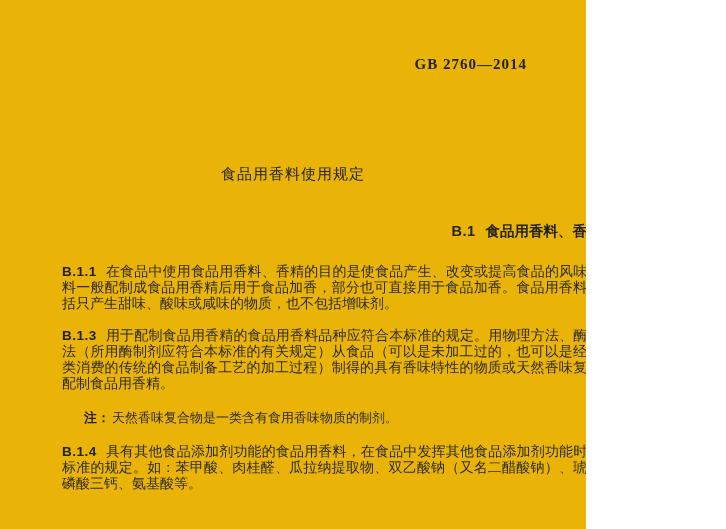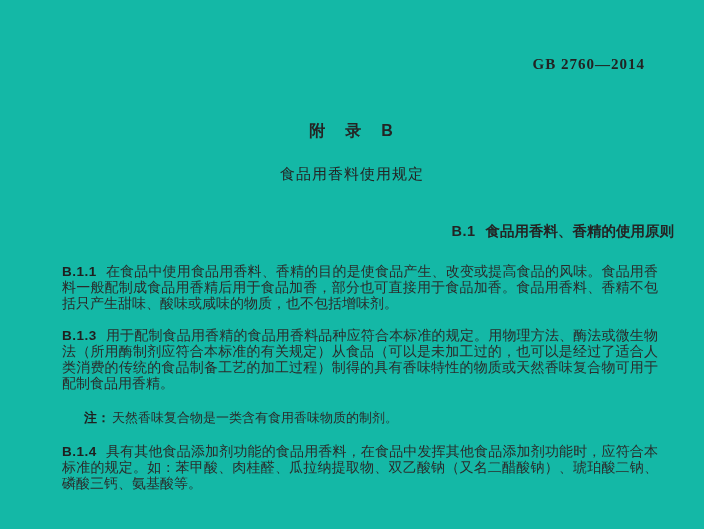--- a/index.html
+++ b/index.html
@@ -2,23 +2,23 @@
 <html lang="zh"><head>
 <meta charset="utf-8">
 <style>
   html, body {
     margin: 0;
     padding: 0;
     background: #ffffff;
   }
   .page {
     position: relative;
-    width: 704px;
+    width: 586px;
     height: 529px;
-    background: #14b8a6;
+    background: #eab308;
     overflow: hidden;
     font-family: "Liberation Serif", "DejaVu Serif", serif;
     color: #2b2b2b;
   }
   .doc-number {
     position: absolute;
     top: 56px;
     right: 59px;
     font-family: "Liberation Serif", "DejaVu Serif", serif;
     font-weight: bold;
@@ -99,21 +99,20 @@
     color: #1f1f1f;
   }
 </style>
 </head>
 <body>
 
 <div class="page">
 
   <div class="doc-number">GB 2760—2014</div>
 
-  <div class="appendix-label">附　录　B</div>
 
   <div class="appendix-title">食品用香料使用规定</div>
 
   <div class="content">
 
     <div class="section-heading">
       <span class="sec-id">B.1</span><span>食品用香料、香精的使用原则</span>
     </div>
 
     <p class="clause">

